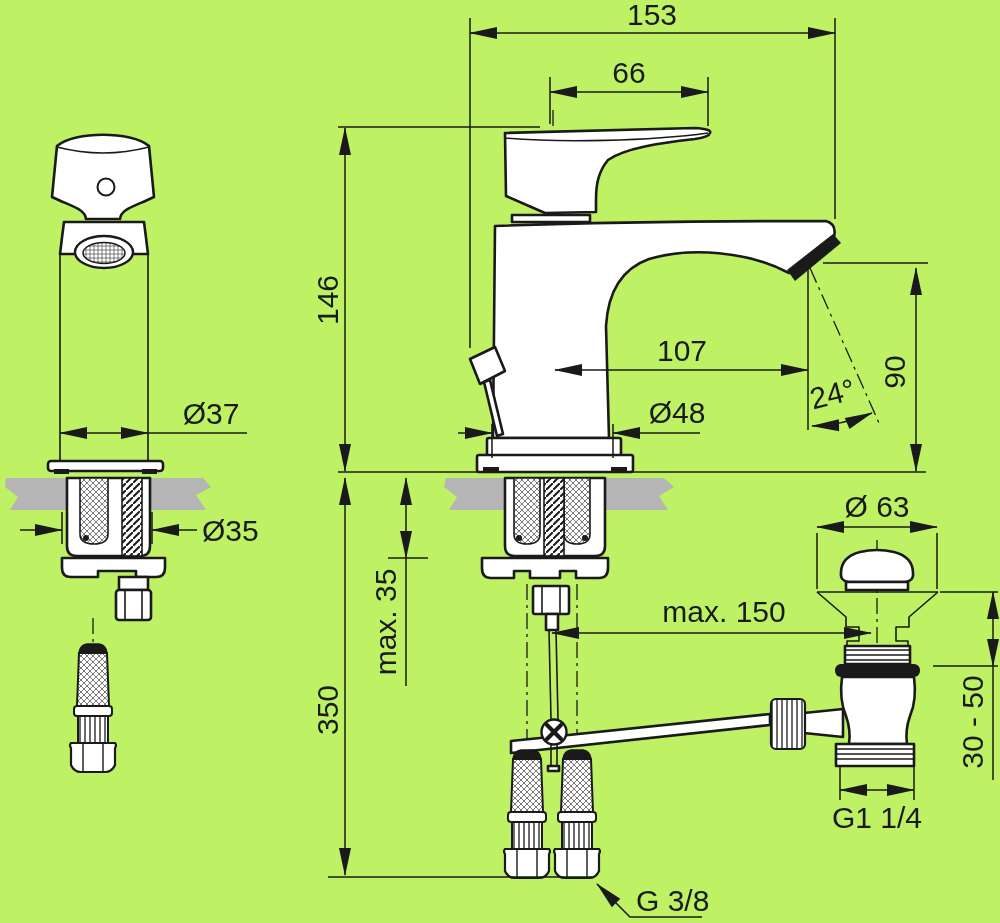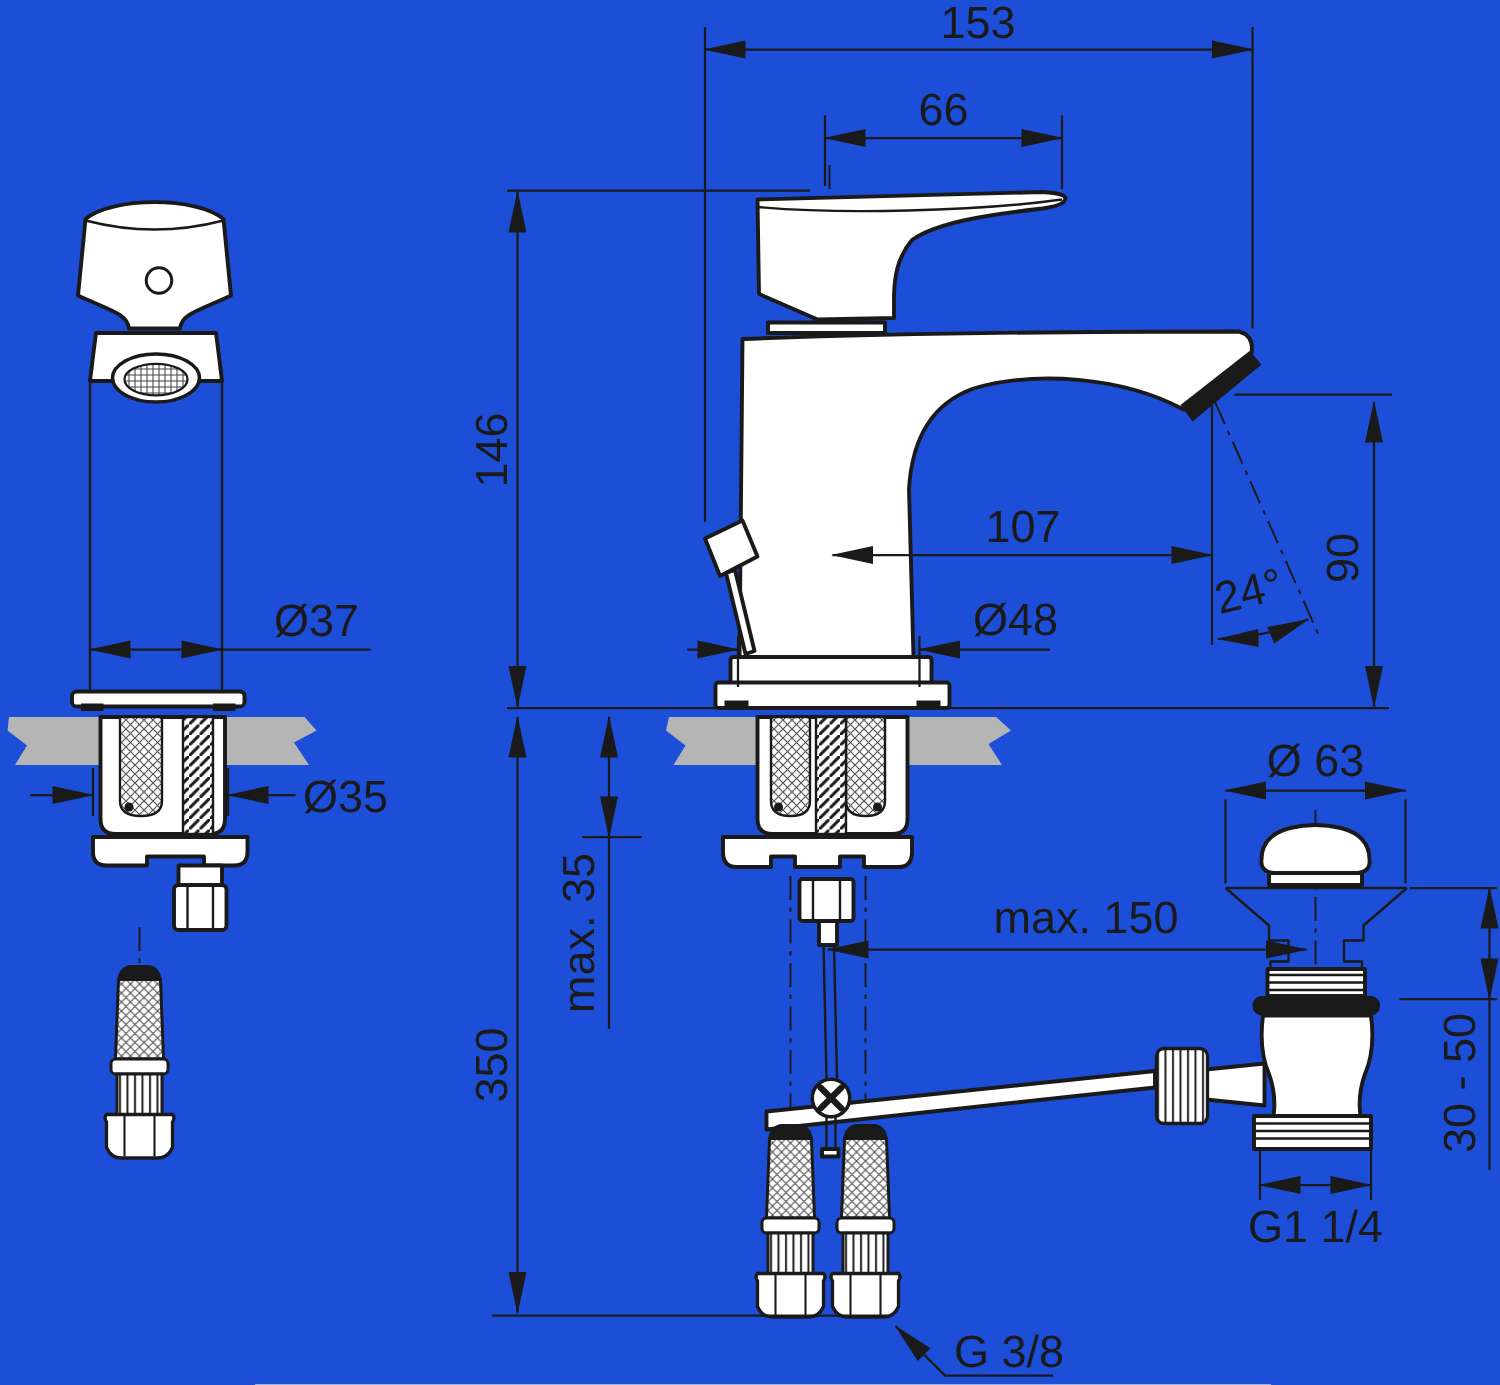--- a/index.html
+++ b/index.html
@@ -1,16 +1,16 @@
 <!DOCTYPE html>
 <html><head>
 <meta charset="utf-8">
 <style>
   html,body{margin:0;padding:0;background:#fff;}
-  #stage{width:1000px;height:923px;position:relative;background:#1d4ed8;}
+  #stage{width:1000px;height:923px;position:relative;background:#bef264;}
   svg{display:block;}
   text{font-family:"Liberation Sans","DejaVu Sans",sans-serif;font-size:30px;fill:#1a1a1a;}
   .outline{fill:#fff;stroke:#1a1a1a;stroke-width:2.6;stroke-linejoin:round;stroke-linecap:round;}
   .detail{fill:none;stroke:#1a1a1a;stroke-width:1.6;stroke-linejoin:round;}
   .dim{fill:none;stroke:#1a1a1a;stroke-width:1.5;}
   .cl{fill:none;stroke:#1a1a1a;stroke-width:1.3;stroke-dasharray:16 5 3 5;}
   .solidfill{fill:#1a1a1a;stroke:none;}
 </style>
 </head>
 <body>

